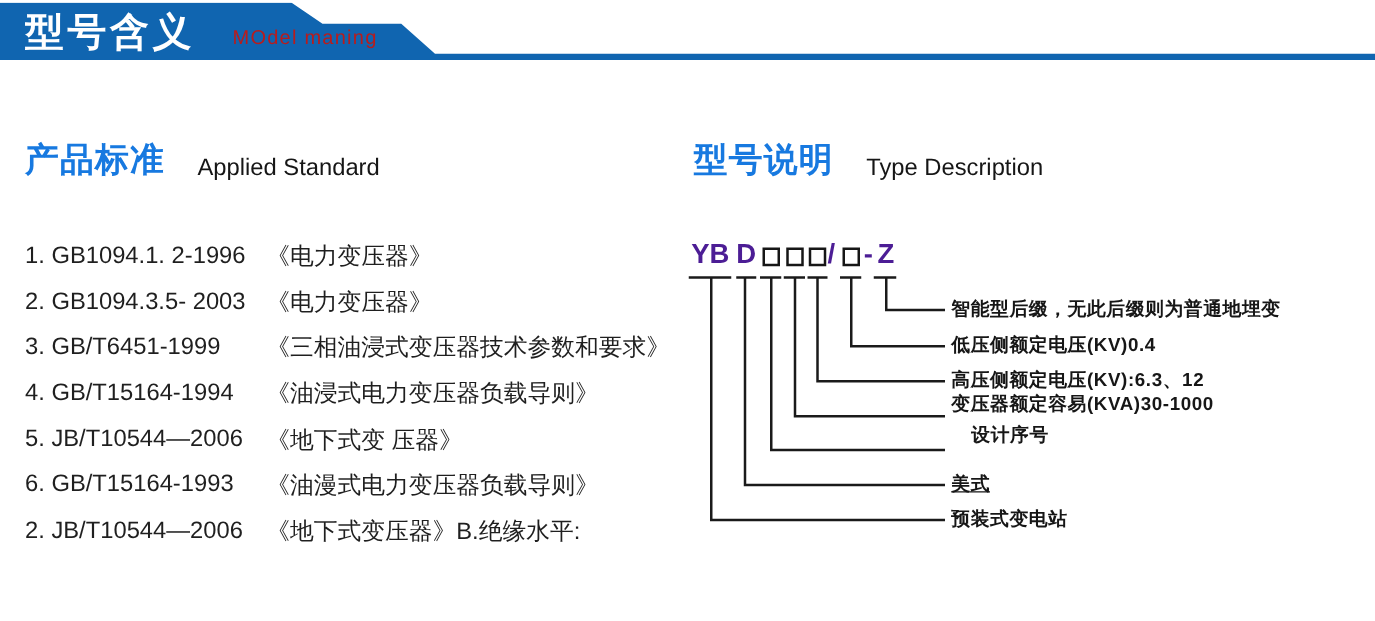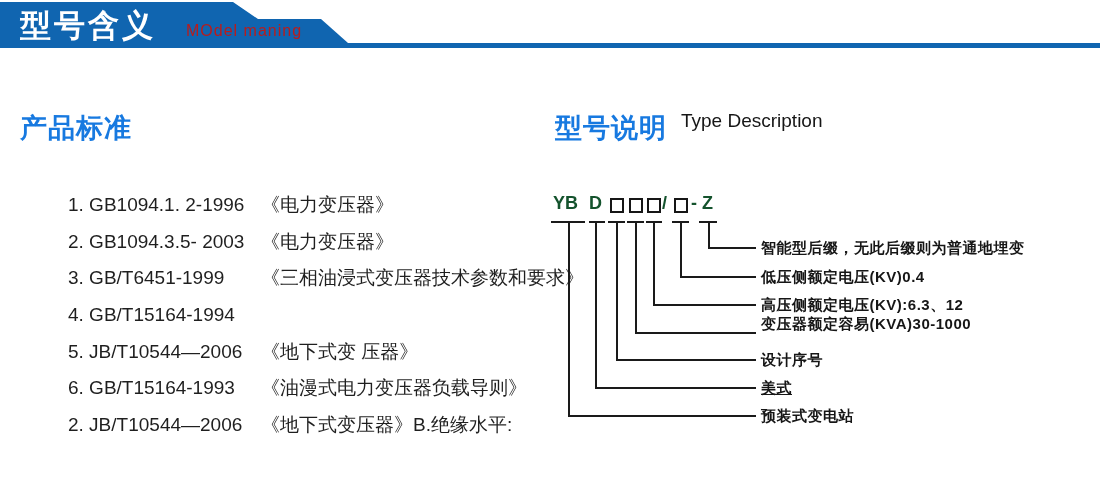--- a/index.html
+++ b/index.html
@@ -17,35 +17,35 @@
   }
   .header-title-cn{
     position:absolute;left:20px;top:5px;width:230px;
     color:#ffffff;font-size:31px;font-weight:bold;letter-spacing:3px;
   }
   .header-title-en{
     position:absolute;left:186px;top:22px;
     color:#b91c1c;font-size:16px;letter-spacing:1px;
   }
   
-  .sec-head{position:absolute;top:110px;display:flex;align-items:flex-start;gap:14px;}
+  .sec-head{position:absolute;top:110px;display:flex;align-items:flex-end;gap:26px;}
   .sec-head.left{left:20px;}
   .sec-head.right{left:555px;}
   .sec-head .cn{color:#1779e0;font-size:27px;font-weight:bold;letter-spacing:1px;}
   .sec-head .en{color:#161616;font-size:19px;}
   
   .std-list{position:absolute;left:20px;top:187px;width:530px;}
   .std-row{height:36.6px;display:flex;align-items:center;color:#1f1f1f;font-size:19px;}
-  .std-code{width:193px;flex:0 0 193px;white-space:nowrap;margin-left:48px;}
+  .std-code{width:193px;flex:0 0 193px;white-space:nowrap;}
   .std-title{white-space:nowrap;}
   .std-cont{height:36.6px;display:flex;align-items:center;color:#1f1f1f;font-size:19px;padding-left:187px;}
   
   .diagram{position:absolute;left:545px;top:192px;width:555px;height:250px;}
   .diagram svg{position:absolute;left:0;top:0;}
-  .tok{position:absolute;top:0;color:#14532d;font-size:18px;font-weight:bold;line-height:22px;}
+  .tok{position:absolute;top:0;color:#4c1d95;font-size:22px;font-weight:bold;line-height:22px;}
   .tok-yb{left:8px;}
   .tok-d{left:44px;}
   .tok-slash{left:117px;}
   .tok-dash{left:146px;}
   .tok-z{left:157px;}
   .box{position:absolute;top:6px;width:10px;height:11px;border:2px solid #161616;background:#fff;}
   .box1{left:65px;}
   .box2{left:84px;}
   .box3{left:102px;}
   .box4{left:129px;}
@@ -56,20 +56,21 @@
 </style>
 </head>
 <body>
 
 <div class="header-shape"></div>
 <div class="header-title-cn">型号含义</div>
 <div class="header-title-en">MOdel maning</div>
 
 <div class="sec-head left">
   <span class="cn">产品标准</span>
+  <span class="en">Applied Standard</span>
 </div>
 
 <div class="sec-head right">
   <span class="cn">型号说明</span>
   <span class="en">Type Description</span>
 </div>
 
 <div class="std-list">
   <div class="std-row">
     <span class="std-code">1. GB1094.1. 2-1996</span>
@@ -78,20 +79,21 @@
   <div class="std-row">
     <span class="std-code">2. GB1094.3.5- 2003</span>
     <span class="std-title">《电力变压器》</span>
   </div>
   <div class="std-row">
     <span class="std-code">3. GB/T6451-1999</span>
     <span class="std-title">《三相油浸式变压器技术参数和要求》</span>
   </div>
   <div class="std-row">
     <span class="std-code">4. GB/T15164-1994</span>
+    <span class="std-title">《油浸式电力变压器负载导则》</span>
   </div>
   <div class="std-row">
     <span class="std-code">5. JB/T10544—2006</span>
     <span class="std-title">《地下式变 压器》</span>
   </div>
   <div class="std-row">
     <span class="std-code">6. GB/T15164-1993</span>
     <span class="std-title">《油漫式电力变压器负载导则》</span>
   </div>
   <div class="std-row">
@@ -129,16 +131,16 @@
   <span class="box box3"></span>
   <span class="tok tok-slash">/</span>
   <span class="box box4"></span>
   <span class="tok tok-dash">-</span>
   <span class="tok tok-z">Z</span>
 
   <div class="dg-label" style="top:45px;">智能型后缀，无此后缀则为普通地埋变</div>
   <div class="dg-label" style="top:74px;">低压侧额定电压(KV)0.4</div>
   <div class="dg-label" style="top:102px;">高压侧额定电压(KV):6.3、12</div>
   <div class="dg-label" style="top:121px;">变压器额定容易(KVA)30-1000</div>
-  <div class="dg-label" style="top:157px;">设计序号</div>
+  <div class="dg-label" style="top:146px;margin-left:16px;">设计序号</div>
   <div class="dg-label" style="top:185px;text-decoration:underline;">美式</div>
   <div class="dg-label" style="top:213px;">预装式变电站</div>
 </div>
 
 </body></html>

